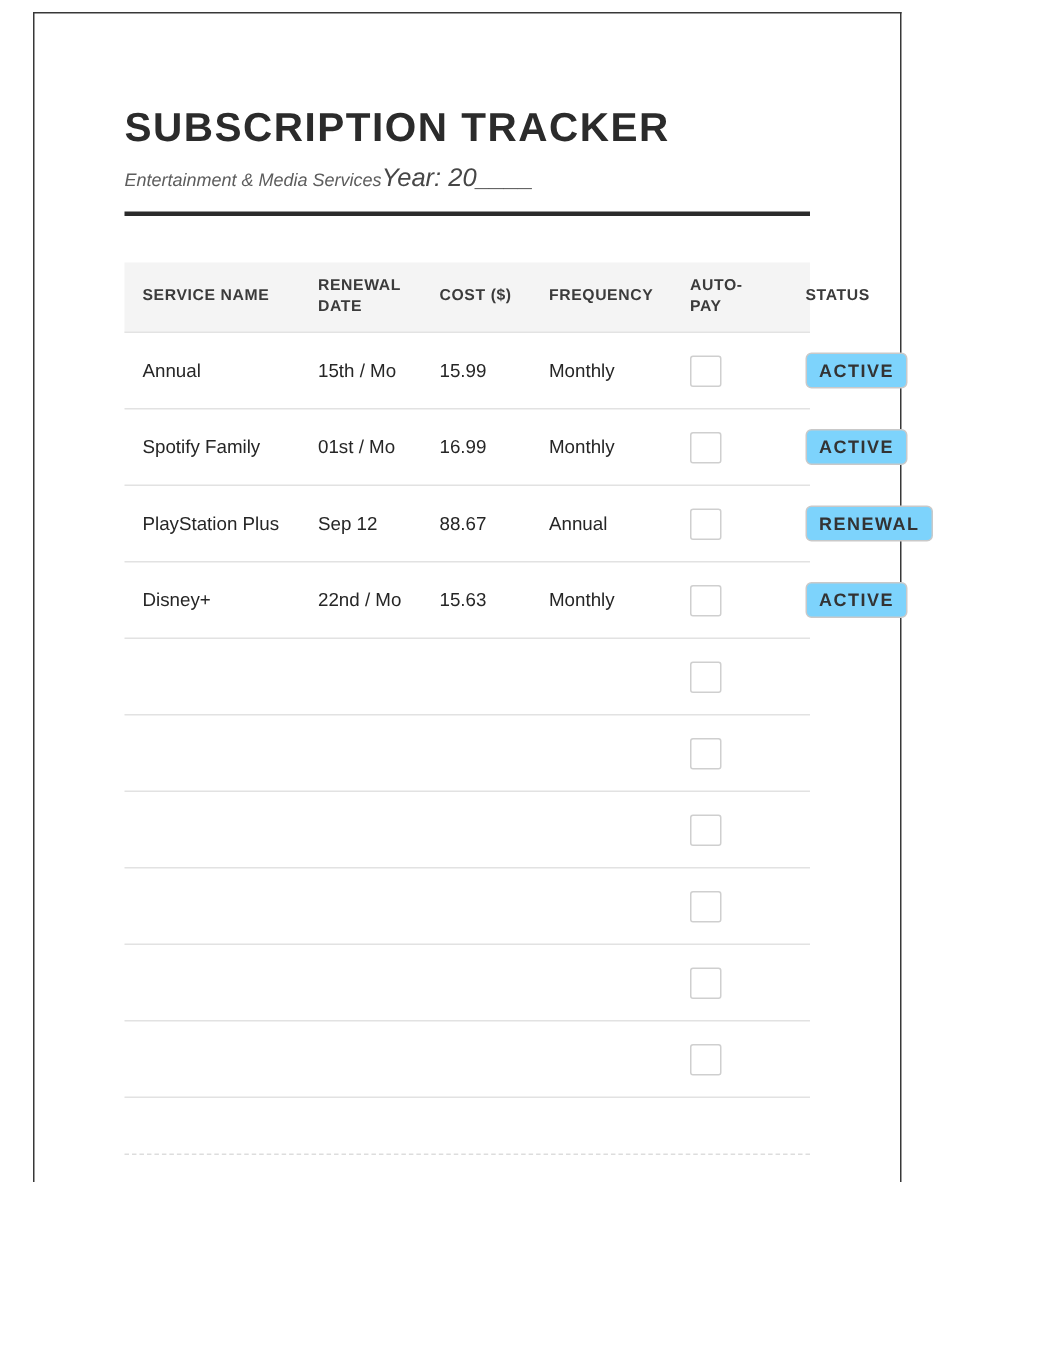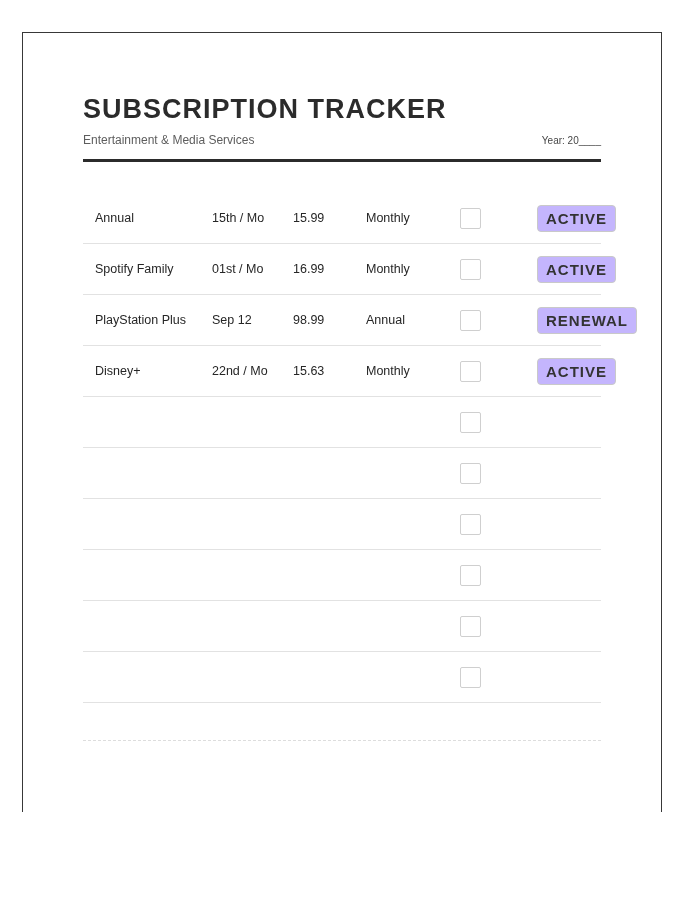--- a/index.html
+++ b/index.html
@@ -11,22 +11,22 @@
   .viewport {
     position: relative;
     width: 700px;
     height: 900px;
     background: #ffffff;
     overflow: hidden;
   }
   .sheet {
     position: absolute;
     left: 22px;
-    top: 32px;
-    width: 640px;
+    top: 8px;
+    width: 579px;
     height: 780px;
     border-top: 1px solid #383838;
     border-left: 1px solid #383838;
     border-right: 1px solid #383838;
     border-bottom: none;
     background: #ffffff;
     box-sizing: border-box;
   }
   .content {
     padding: 0 60px;
@@ -35,30 +35,30 @@
     margin: 0;
     padding-top: 63px;
     font-size: 27px;
     line-height: 1.0;
     font-weight: 700;
     letter-spacing: 1px;
     color: #2b2b2b;
   }
   .meta-row {
     display: flex;
-    justify-content: space-between;
     align-items: baseline;
     margin-top: 10px;
+    font-style: italic;
   }
   .subtitle {
     font-size: 12px;
     color: #5d5d5d;
   }
   .year {
-    font-size: 10px;
+    font-size: 17px;
     color: #474747;
   }
   .rule {
     margin-top: 12px;
     height: 3px;
     background: #2b2b2b;
   }
   .table {
     margin-top: 31px;
   }
@@ -99,22 +99,22 @@
     border-radius: 2px;
     background: #ffffff;
     vertical-align: middle;
     cursor: pointer;
   }
   .badge {
     display: inline-block;
     padding: 4px 8px;
     border: 1px solid #c9c9c9;
     border-radius: 4px;
-    background: #c4b5fd;
-    font-size: 15px;
+    background: #7dd3fc;
+    font-size: 12px;
     font-weight: 600;
     letter-spacing: 1px;
     color: #333333;
     white-space: nowrap;
   }
   .dashed {
     margin-top: 37px;
     border-top: 1px dashed #dddddd;
     height: 0;
   }
@@ -129,41 +129,49 @@
       <h1 class="title">SUBSCRIPTION TRACKER</h1>
 
       <div class="meta-row">
         <span class="subtitle">Entertainment &amp; Media Services</span>
         <span class="year">Year: 20____</span>
       </div>
 
       <div class="rule"></div>
 
       <div class="table">
+        <div class="thead" id="thead">
+            <div class="th c0"><span>SERVICE NAME</span></div>
+            <div class="th c1"><span>RENEWAL DATE</span></div>
+            <div class="th c2"><span>COST ($)</span></div>
+            <div class="th c3"><span>FREQUENCY</span></div>
+            <div class="th c4"><span class="narrow">AUTO-PAY</span></div>
+            <div class="th c5"><span>STATUS</span></div>
+          </div>
         <div id="tbody">
             <div class="tr">
               <div class="td c0">Annual</div>
               <div class="td c1">15th / Mo</div>
               <div class="td c2">15.99</div>
               <div class="td c3">Monthly</div>
               <div class="td c4"><span class="checkbox"></span></div>
               <div class="td c5"><span class="badge">ACTIVE</span></div>
             </div>
             <div class="tr">
               <div class="td c0">Spotify Family</div>
               <div class="td c1">01st / Mo</div>
               <div class="td c2">16.99</div>
               <div class="td c3">Monthly</div>
               <div class="td c4"><span class="checkbox"></span></div>
               <div class="td c5"><span class="badge">ACTIVE</span></div>
             </div>
             <div class="tr">
               <div class="td c0">PlayStation Plus</div>
               <div class="td c1">Sep 12</div>
-              <div class="td c2">98.99</div>
+              <div class="td c2">88.67</div>
               <div class="td c3">Annual</div>
               <div class="td c4"><span class="checkbox"></span></div>
               <div class="td c5"><span class="badge">RENEWAL</span></div>
             </div>
             <div class="tr">
               <div class="td c0">Disney+</div>
               <div class="td c1">22nd / Mo</div>
               <div class="td c2">15.63</div>
               <div class="td c3">Monthly</div>
               <div class="td c4"><span class="checkbox"></span></div>

